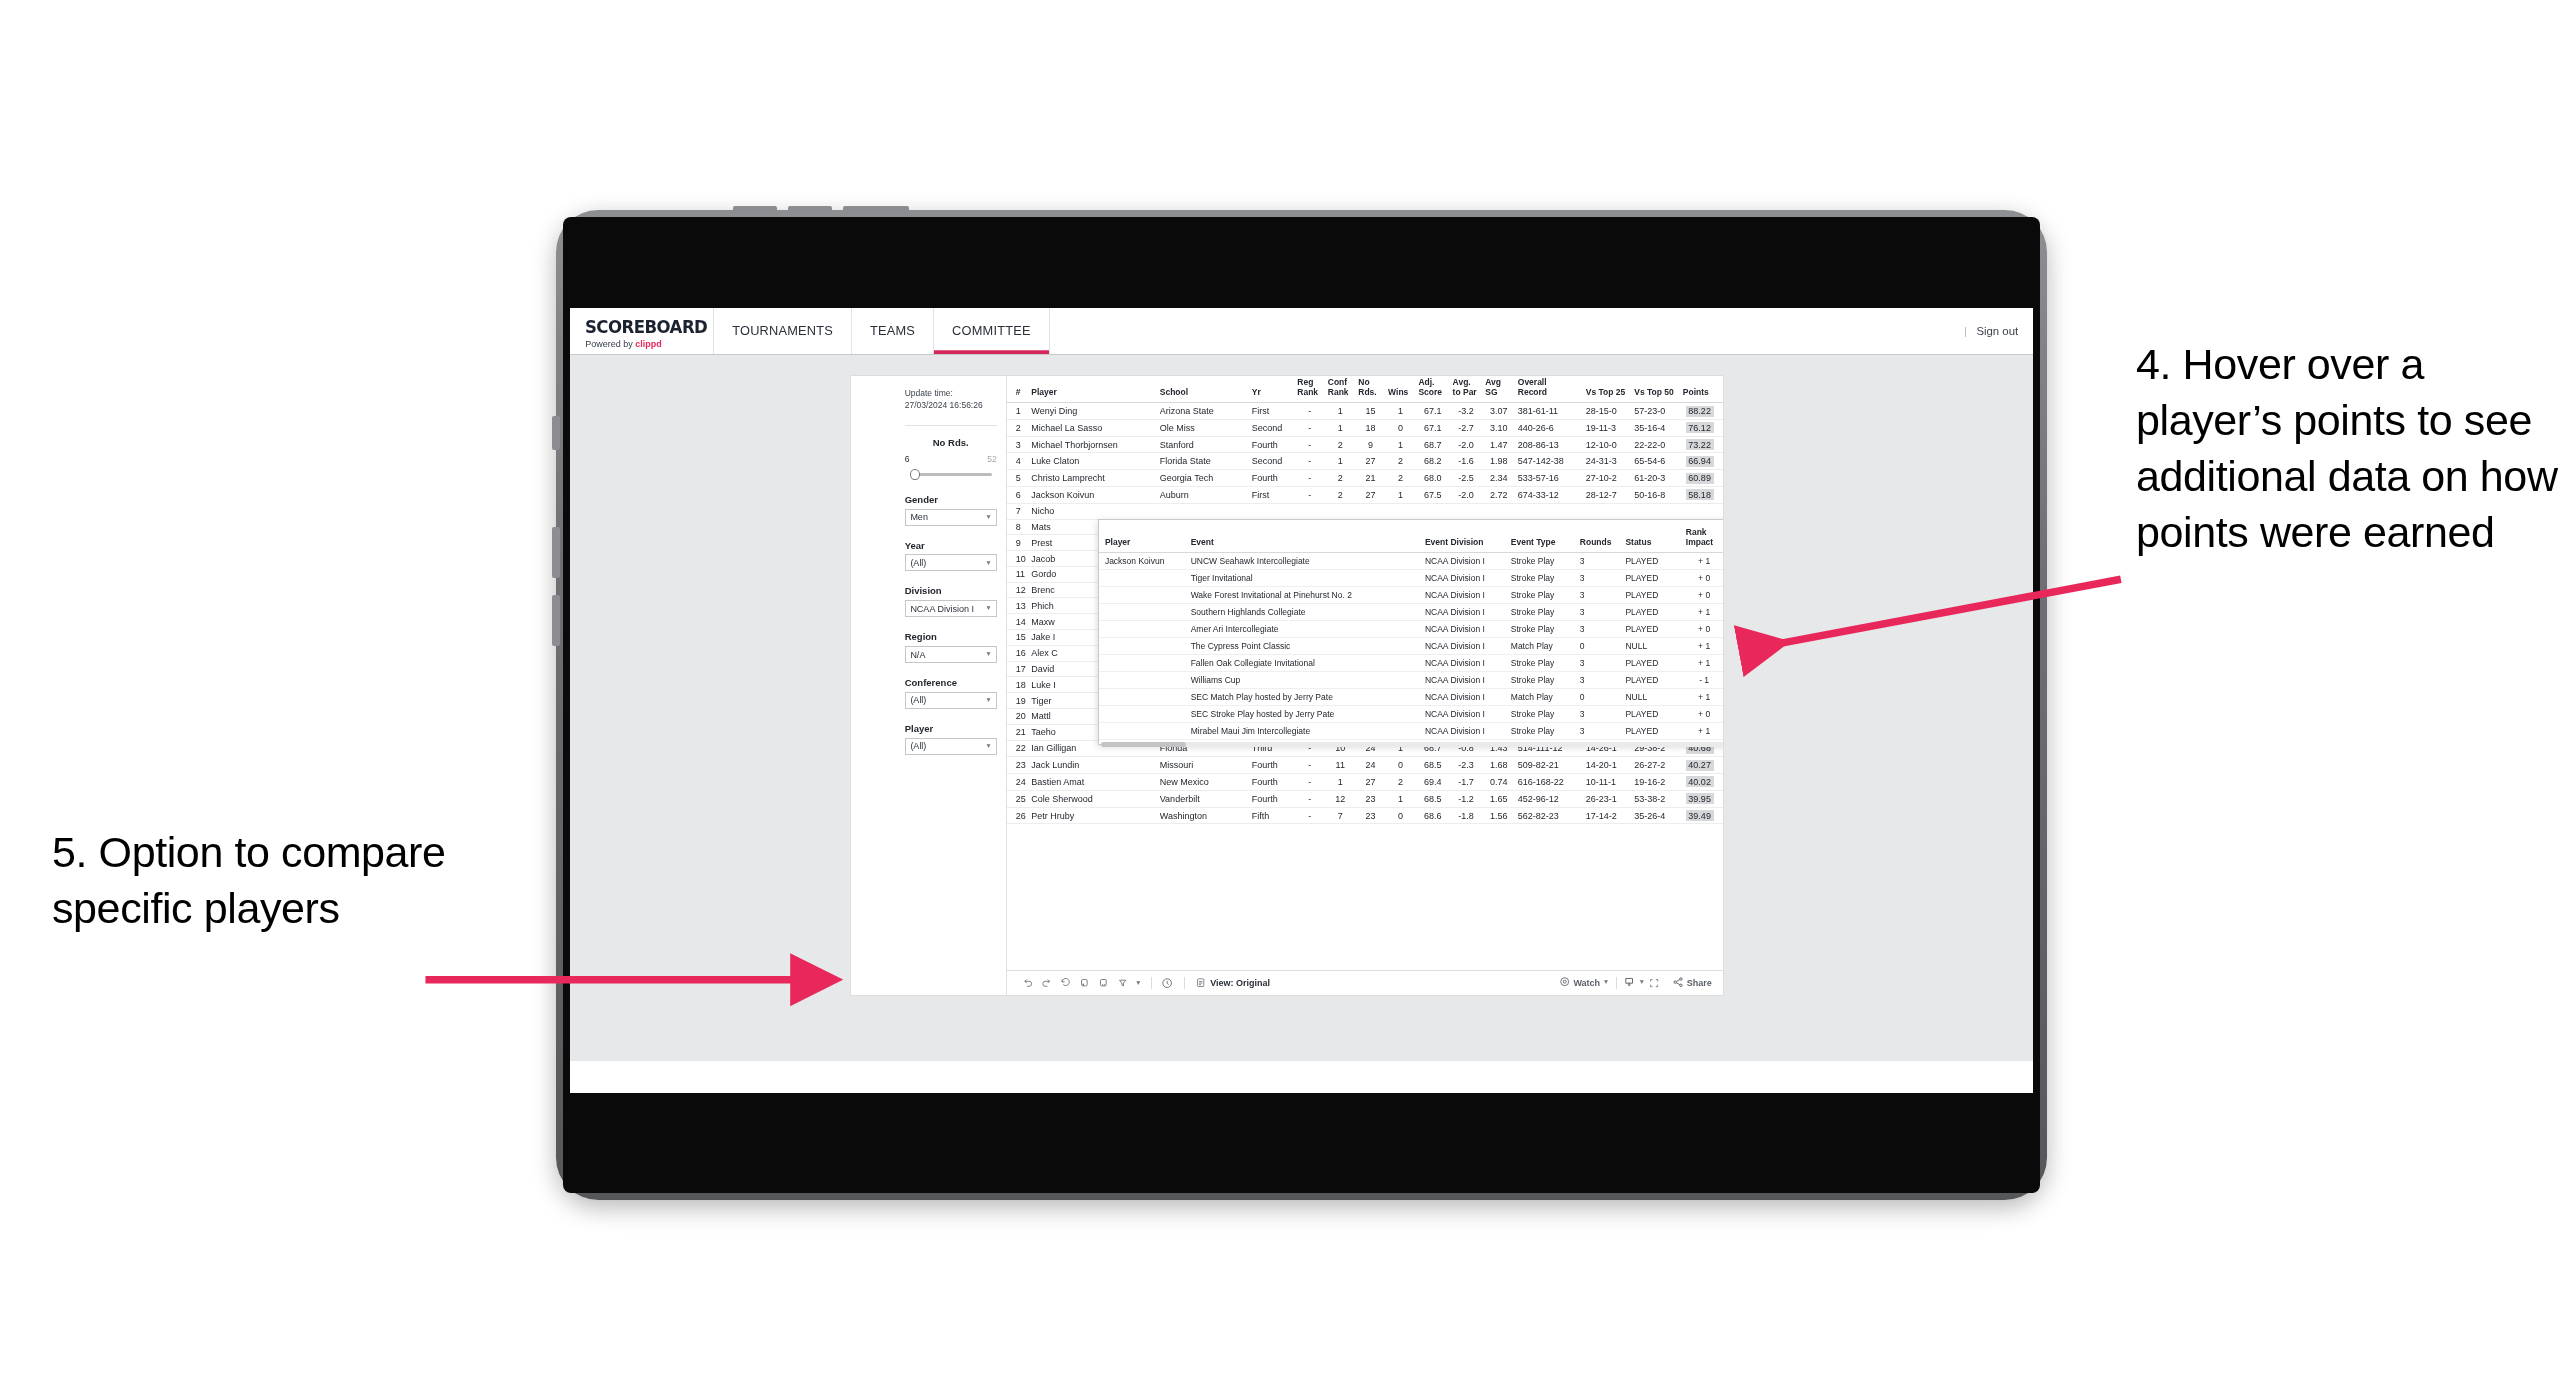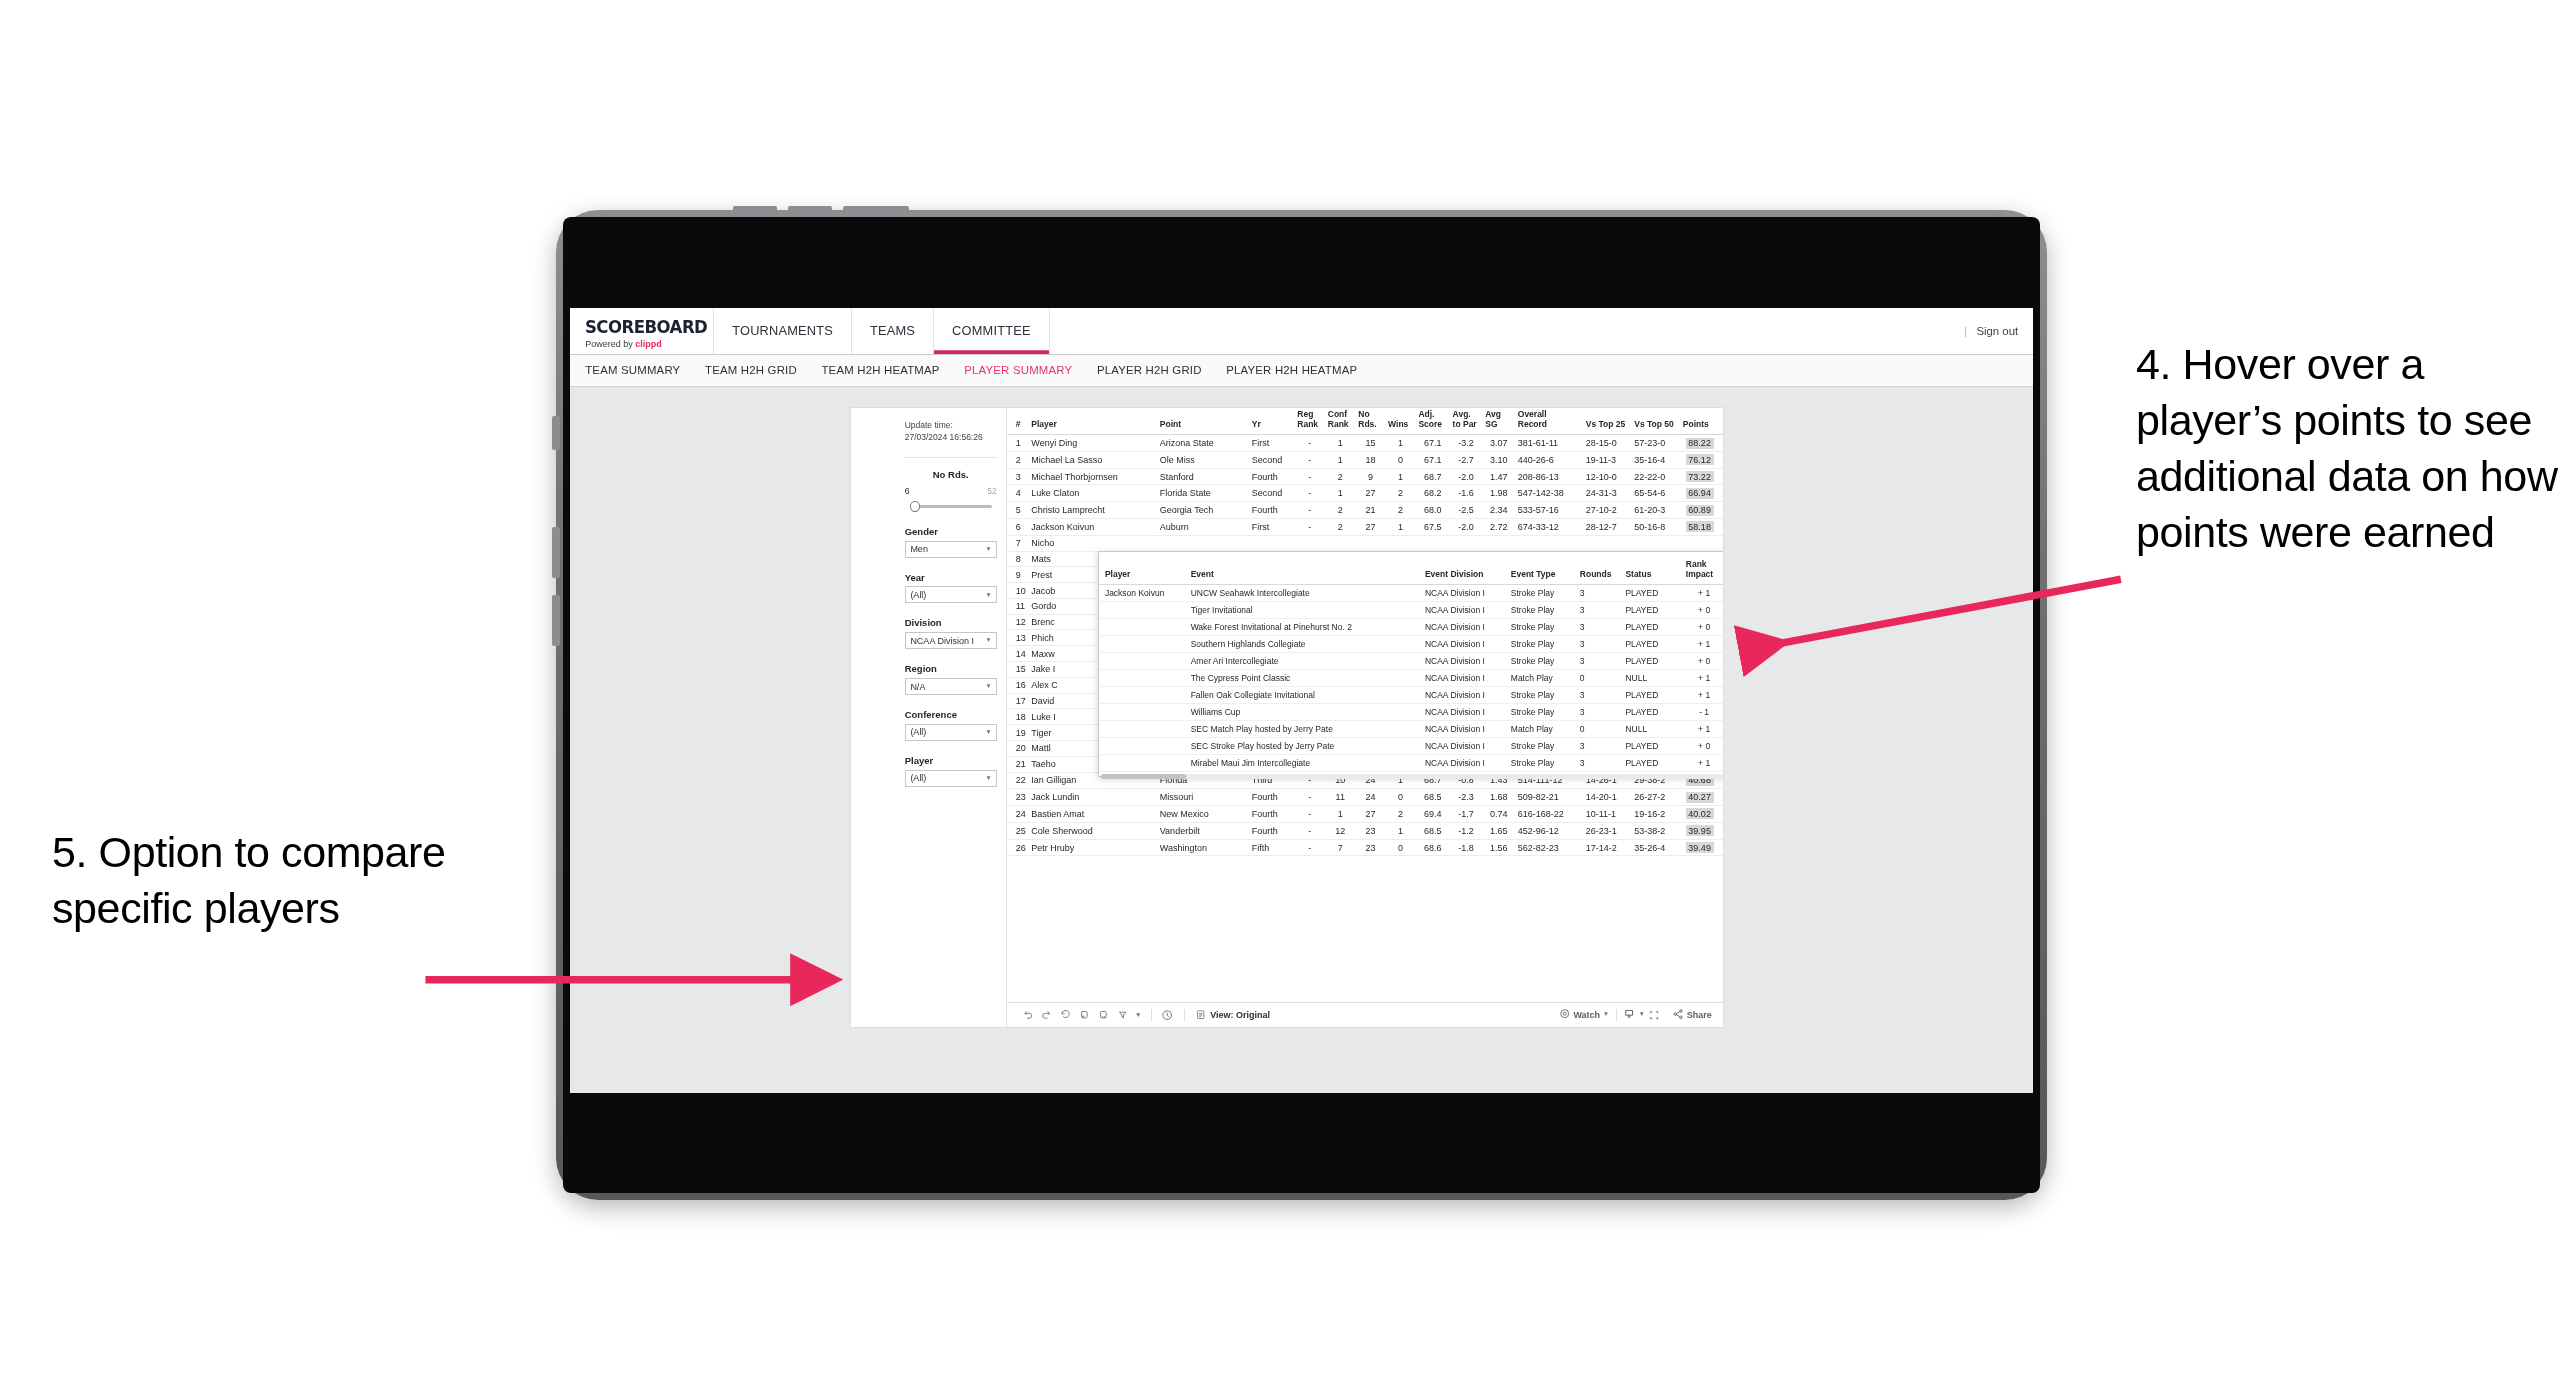--- a/index.html
+++ b/index.html
@@ -228,28 +228,20 @@
           <div class="topnav-item">TOURNAMENTS</div>
           <div class="topnav-item">TEAMS</div>
           <div class="topnav-item active">COMMITTEE</div>
           <div class="topnav-spacer"></div>
           <div class="topnav-right">
             <span class="sep">|</span>
             <span>Sign out</span>
           </div>
         </div>
 
-        <div class="subnav">
-          <div class="subnav-item">TEAM SUMMARY</div>
-          <div class="subnav-item">TEAM H2H GRID</div>
-          <div class="subnav-item">TEAM H2H HEATMAP</div>
-          <div class="subnav-item active">PLAYER SUMMARY</div>
-          <div class="subnav-item">PLAYER H2H GRID</div>
-          <div class="subnav-item">PLAYER H2H HEATMAP</div>
-        </div>
 
         <div class="workspace">
           <div class="viz">
             <div class="viz-body">
 
               <div class="rail">
                 <div class="update-label">Update time:</div>
                 <div class="update-label">27/03/2024 16:56:26</div>
                 <div class="rail-sep"></div>
 
@@ -310,21 +302,21 @@
               </div>
 
               <div class="main">
 
                 <div class="tbl-wrap">
                   <table class="standings">
                     <thead>
                       <tr>
                         <th class="c-rank">#</th>
                         <th class="c-player">Player</th>
-                        <th class="c-school">Point</th>
+                        <th class="c-school">School</th>
                         <th class="c-yr">Yr</th>
                         <th class="c-num">Reg
 Rank</th>
                         <th class="c-num">Conf
 Rank</th>
                         <th class="c-num">No
 Rds.</th>
                         <th class="c-num">Wins</th>
                         <th class="c-num3">Adj.
 Score</th>

